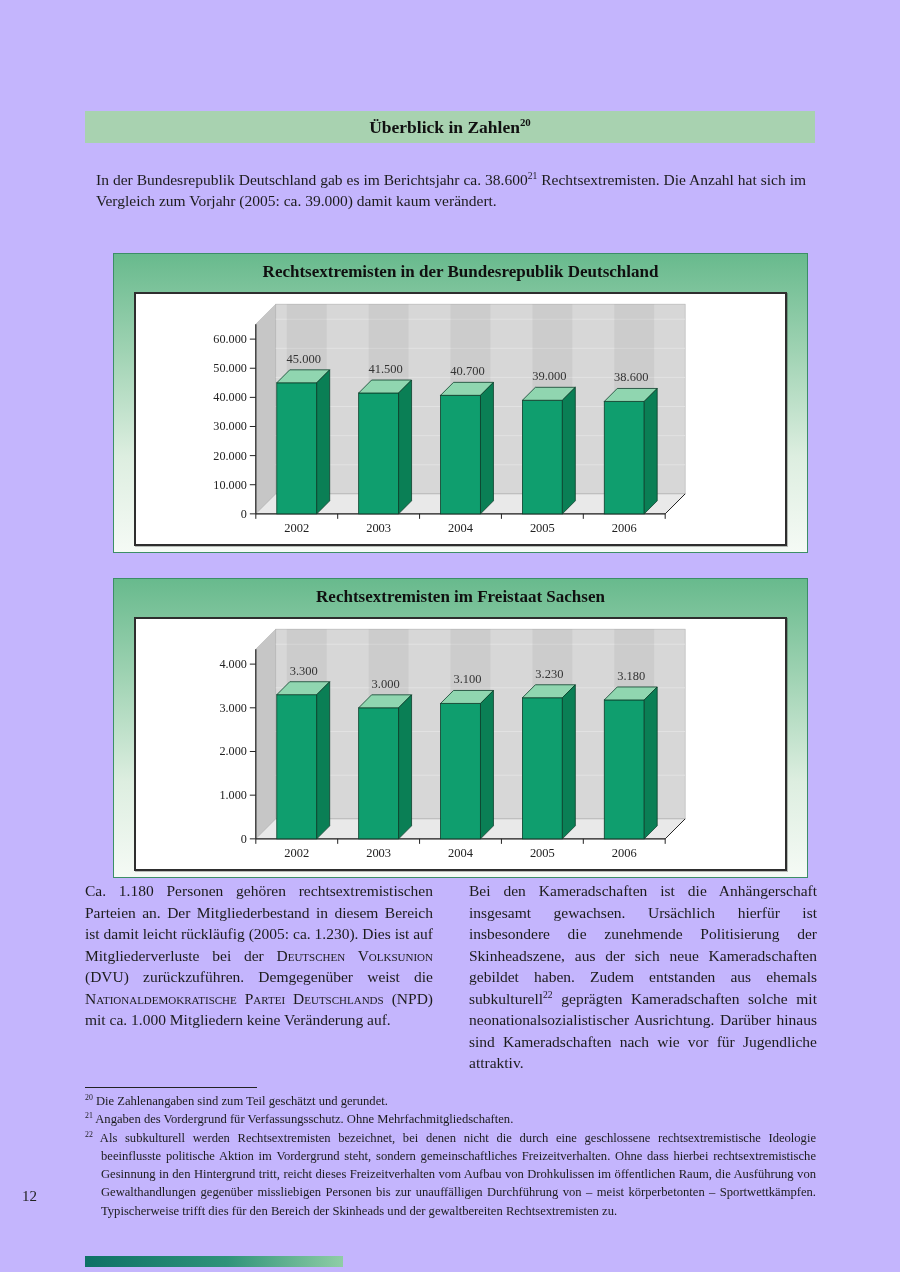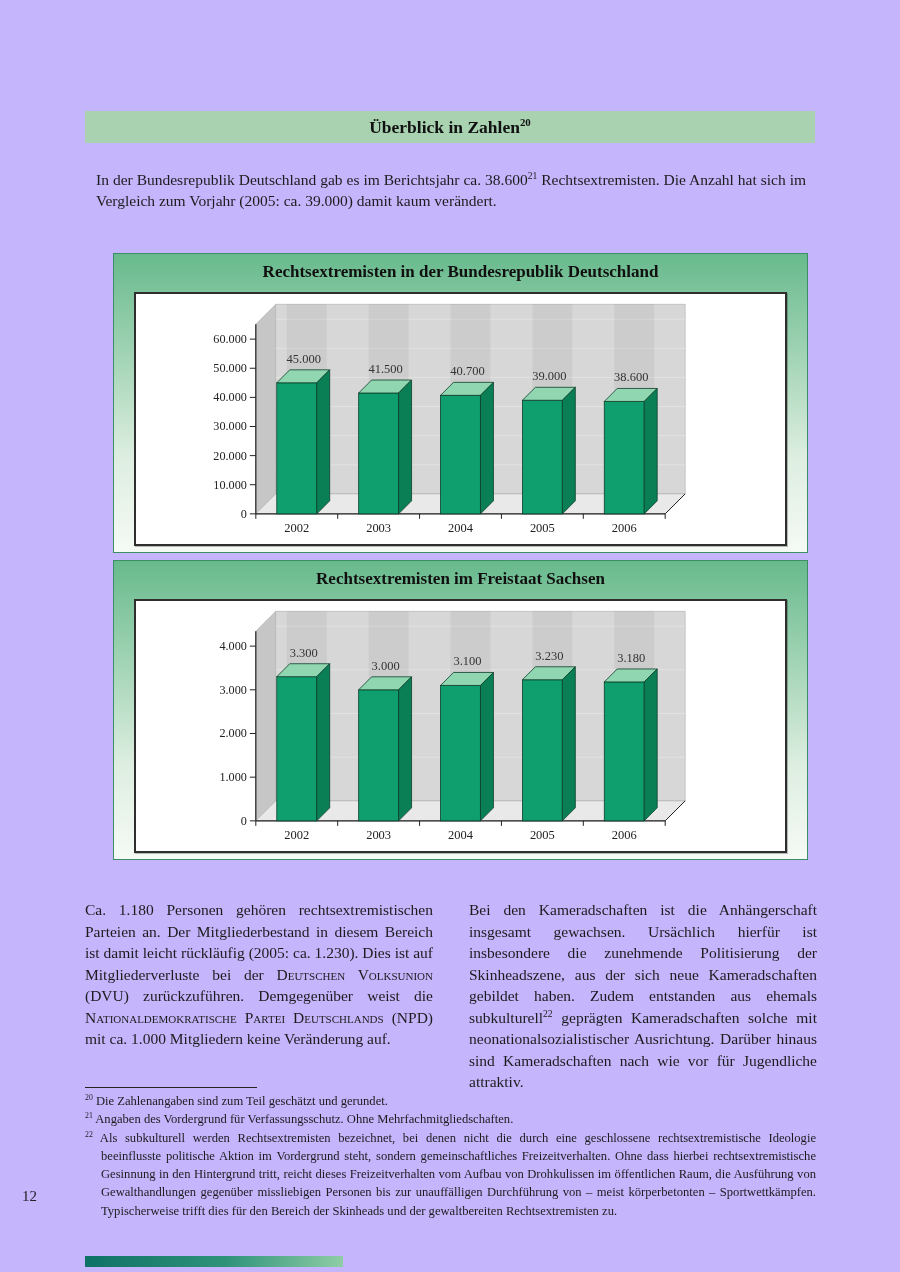--- a/index.html
+++ b/index.html
@@ -7,26 +7,26 @@
         font-family:"Liberation Serif","DejaVu Serif",serif;color:#1c1c1c;}
   sup{font-size:0.62em;vertical-align:super;line-height:0;}
   .sc{font-variant:small-caps;}
   .band{position:absolute;left:85px;top:111px;width:730px;height:32px;background:var(--header-band);
         display:flex;align-items:center;justify-content:center;font-weight:bold;font-size:17.5px;color:#111;}
   .intro{position:absolute;left:85px;top:158px;width:732px;font-size:15.5px;line-height:21px;text-align:justify;}
   .intro p{margin:11px;}
   .chart-frame{position:absolute;left:85px;width:695px;height:300px;box-sizing:border-box;
         border:1px solid var(--frame-border);
         background:linear-gradient(180deg,var(--frame-top) 0%,var(--frame-mid) 32%,var(--frame-low) 68%,var(--frame-bottom) 100%);margin-left:28px;}
-  .cf1{top:253px;} .cf2{top:560px;}
+  .cf1{top:253px;} .cf2{top:578px;}
   .chart-title{text-align:center;padding-top:8px;font-weight:bold;font-size:17px;color:#101010;}
   .chart-box{position:absolute;left:20px;top:38px;width:653px;height:254px;box-sizing:border-box;
         background:#fff;border:2px solid #2e2e2e;box-shadow:1px 1px 0 rgba(0,0,0,0.25);}
   .chart-box svg{display:block;width:100%;height:100%;font-family:inherit;}
-  .cols{position:absolute;left:85px;top:899px;width:732px;display:flex;gap:36px;
+  .cols{position:absolute;left:85px;top:880px;width:732px;display:flex;gap:36px;
         font-size:15.5px;line-height:21.5px;text-align:justify;}
   .col{flex:1;}
   .fnrule{position:absolute;left:85px;top:1087px;width:172px;border-top:1px solid #222;}
   .footnotes{position:absolute;left:85px;top:1092px;width:731px;font-size:12.6px;line-height:18.3px;text-align:justify;}
   .fn{padding-left:16px;text-indent:-16px;}
   .pagenum{position:absolute;left:22px;top:1188px;font-size:15px;color:#222;}
   .footbar{position:absolute;left:85px;top:1256px;width:258px;height:11px;
         background:linear-gradient(90deg,var(--footer-bar-left) 0%,var(--footer-bar-mid) 55%,var(--footer-bar-right) 100%);}
 </style>
 </head>

